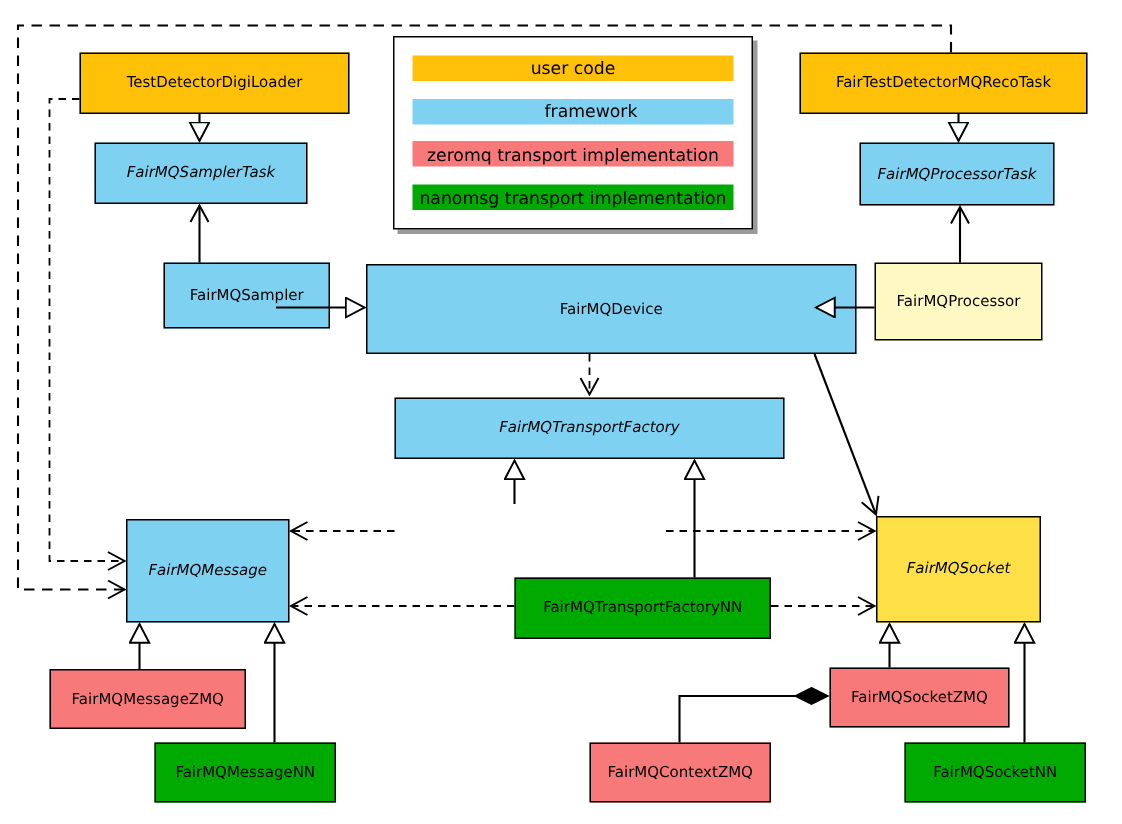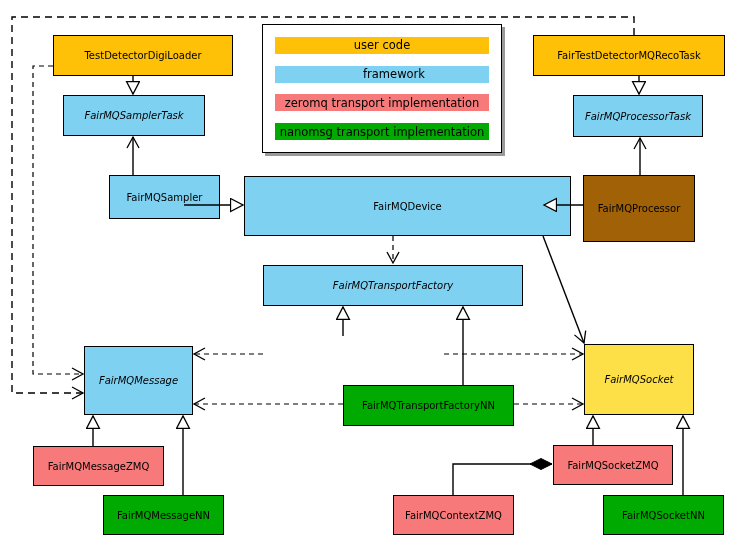--- a/index.html
+++ b/index.html
@@ -50,21 +50,21 @@
   </div>
   <div class="node abstract" style="left: 573px; top: 95px; width: 130px; height: 42px; background-color: rgb(127, 209, 241);">
     <span class="lbl">FairMQProcessorTask</span>
   </div>
   <div class="node" style="left: 73px; top: 175px; width: 111px; height: 44px; background-color: rgb(127, 209, 241); margin-left: 36px;">
     <span class="lbl">FairMQSampler</span>
   </div>
   <div class="node" style="left: 244px; top: 176px; width: 327px; height: 60px; background-color: rgb(127, 209, 241);">
     <span class="lbl">FairMQDevice</span>
   </div>
-  <div class="node" style="left: 583px; top: 175px; width: 112px; height: 67px; background-color: #a16207;">
+  <div class="node" style="left: 583px; top: 175px; width: 112px; height: 52px; background-color: #fef9c3;">
     <span class="lbl">FairMQProcessor</span>
   </div>
   <div class="node abstract" style="left: 263px; top: 265px; width: 260px; height: 41px; background-color: rgb(127, 209, 241);">
     <span class="lbl">FairMQTransportFactory</span>
   </div>
   <div class="node" style="left: 343px; top: 385px; width: 171px; height: 41px; background-color: rgb(0, 170, 0);">
     <span class="lbl">FairMQTransportFactoryNN</span>
   </div>
   <div class="node abstract" style="left: 84px; top: 346px; width: 109px; height: 69px; background-color: rgb(127, 209, 241);">
     <span class="lbl">FairMQMessage</span>

